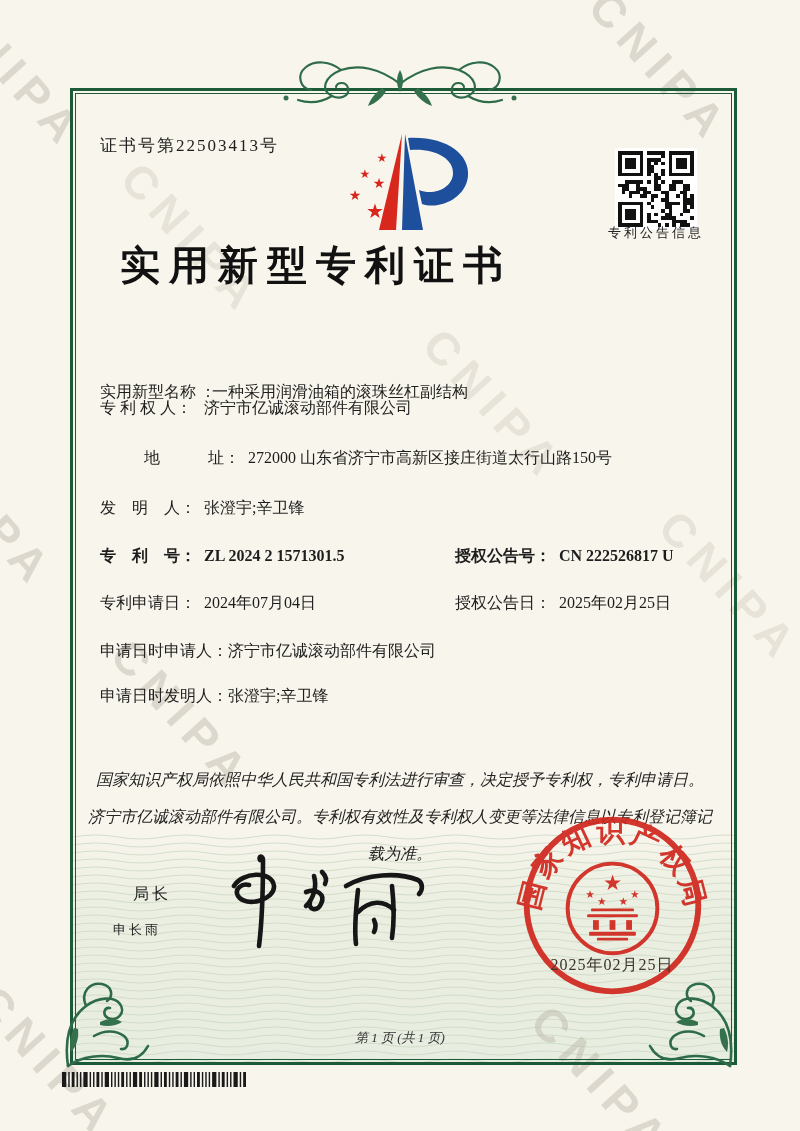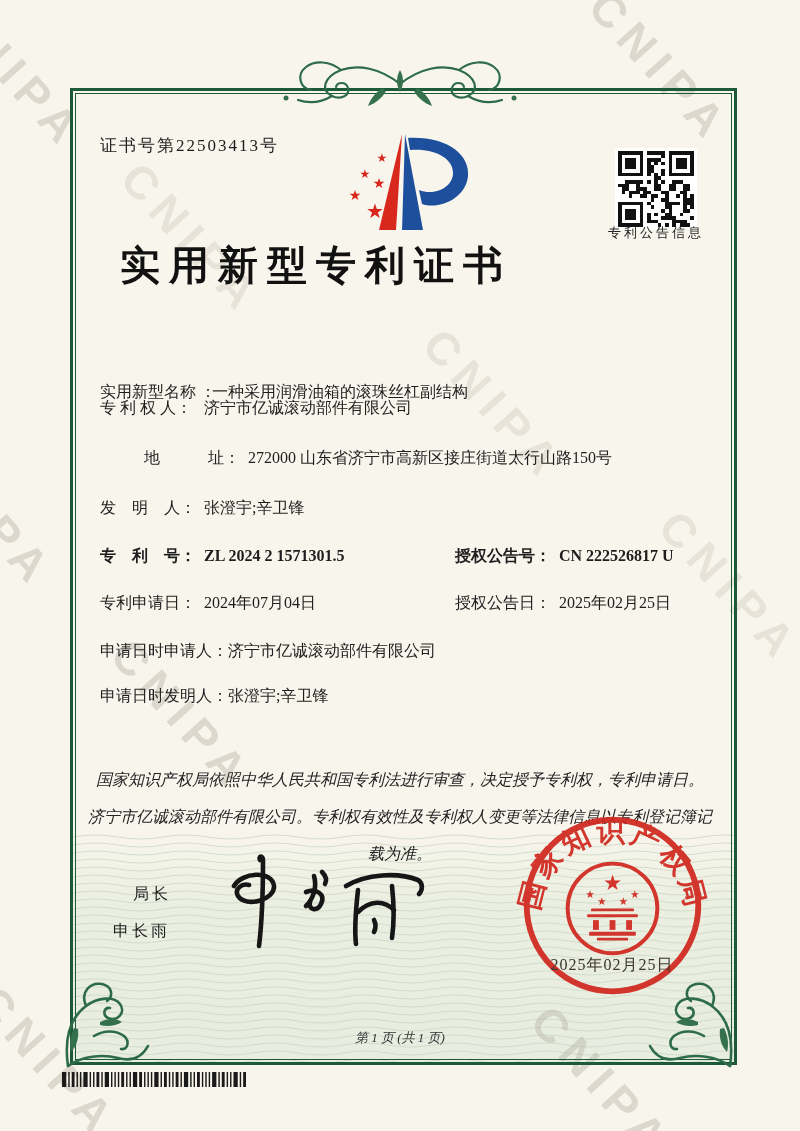--- a/index.html
+++ b/index.html
@@ -43,21 +43,21 @@
 
   .row { left:100px; font-size:16px; white-space:nowrap; }
   .row .lab { display:inline-block; }
   .w112 { width:112px;margin-top:45px; } .w104 { width:104px; } .w128 { width:128px; }
   .col2 { position:absolute; left:355px; top:0; white-space:nowrap; }
 
   .statement { left:86px; top:761px; width:628px; text-align:center; font-size:16px; line-height:37px;
                font-style:italic; color:#222; }
 
   .director-title { left:113px; top:884px; font-size:16px; letter-spacing:3px;margin-left:20px; }
-  .director-name  { left:113px; top:921px; font-size:16px; letter-spacing:3px; }
+  .director-name  { left:113px; top:921px; font-size:13px; letter-spacing:3px; }
   .signature { left:222px; top:850px; width:205px; height:105px; }
 
   .seal { left:515px; top:808px; width:195px; height:195px; opacity:.93; }
   .seal-date { left:522px; top:955px; width:180px; text-align:center; font-size:16px;
                color:#3c342c; letter-spacing:1px; }
 
   .footer-page { left:0; top:1029px; width:800px; text-align:center; font-size:13px; color:#333;font-style:italic; }
   .barcode { left:62px; top:1072px; width:186px; height:15px; }
 </style>
 </head>

